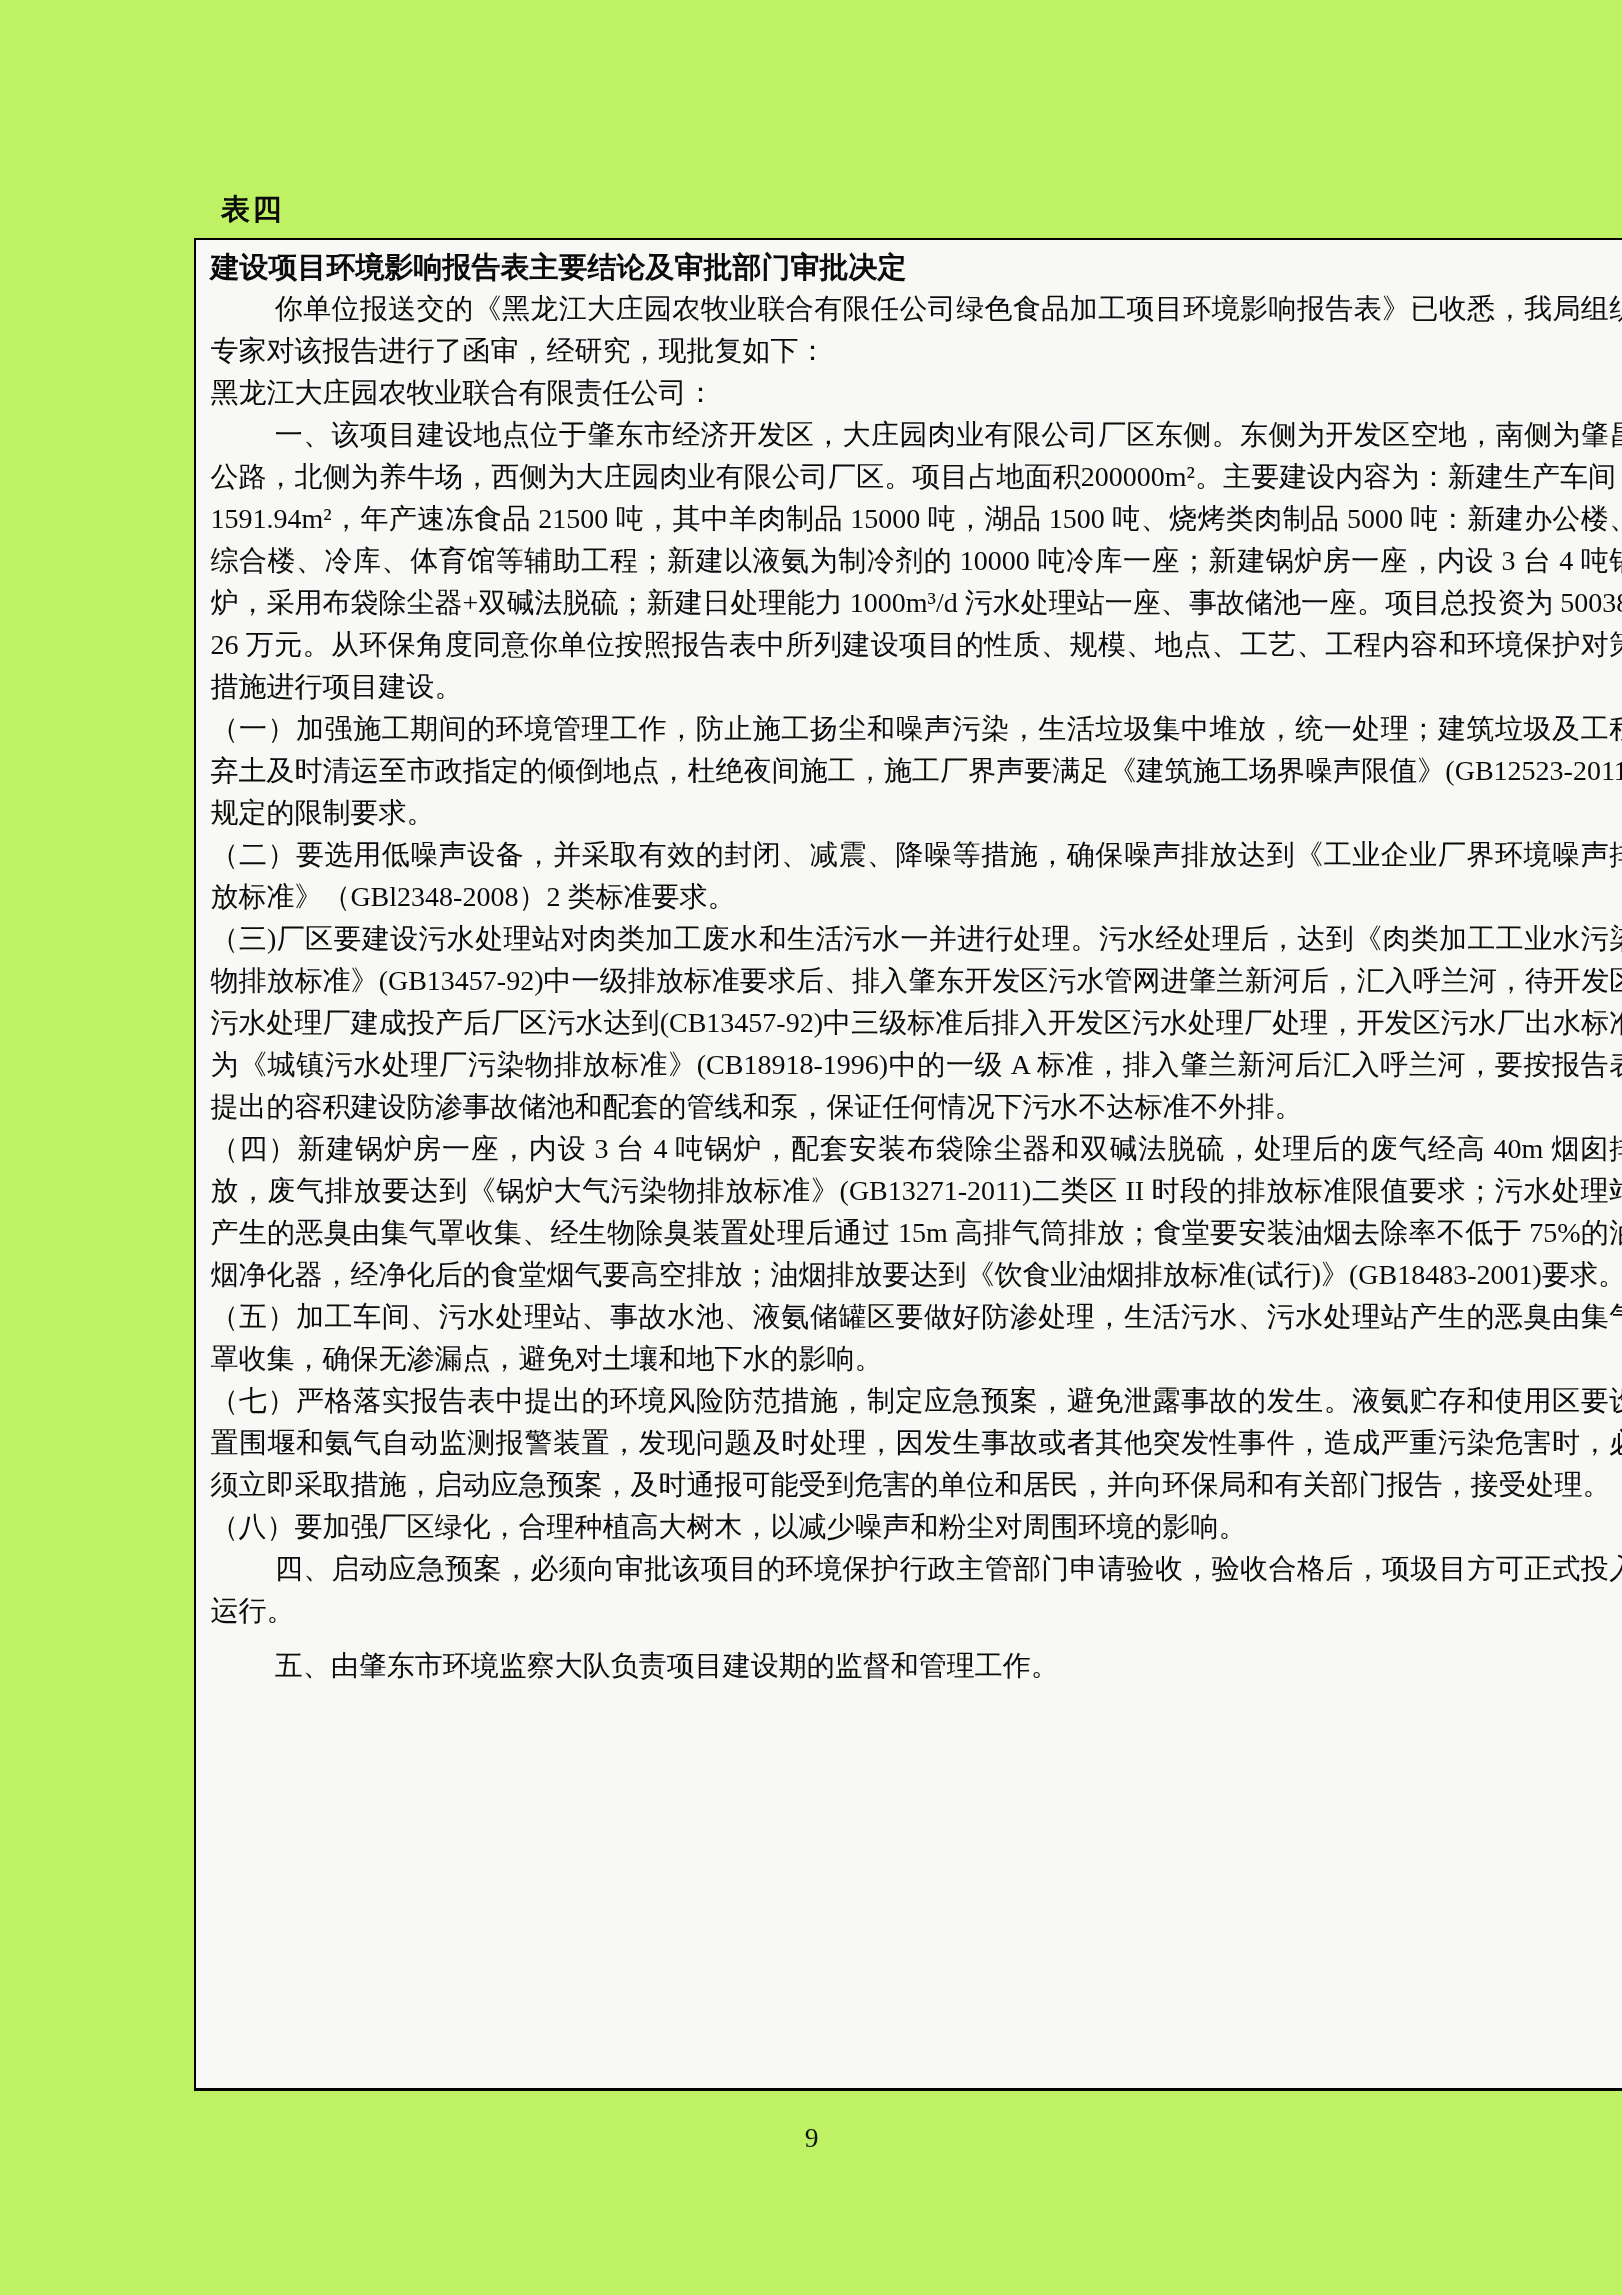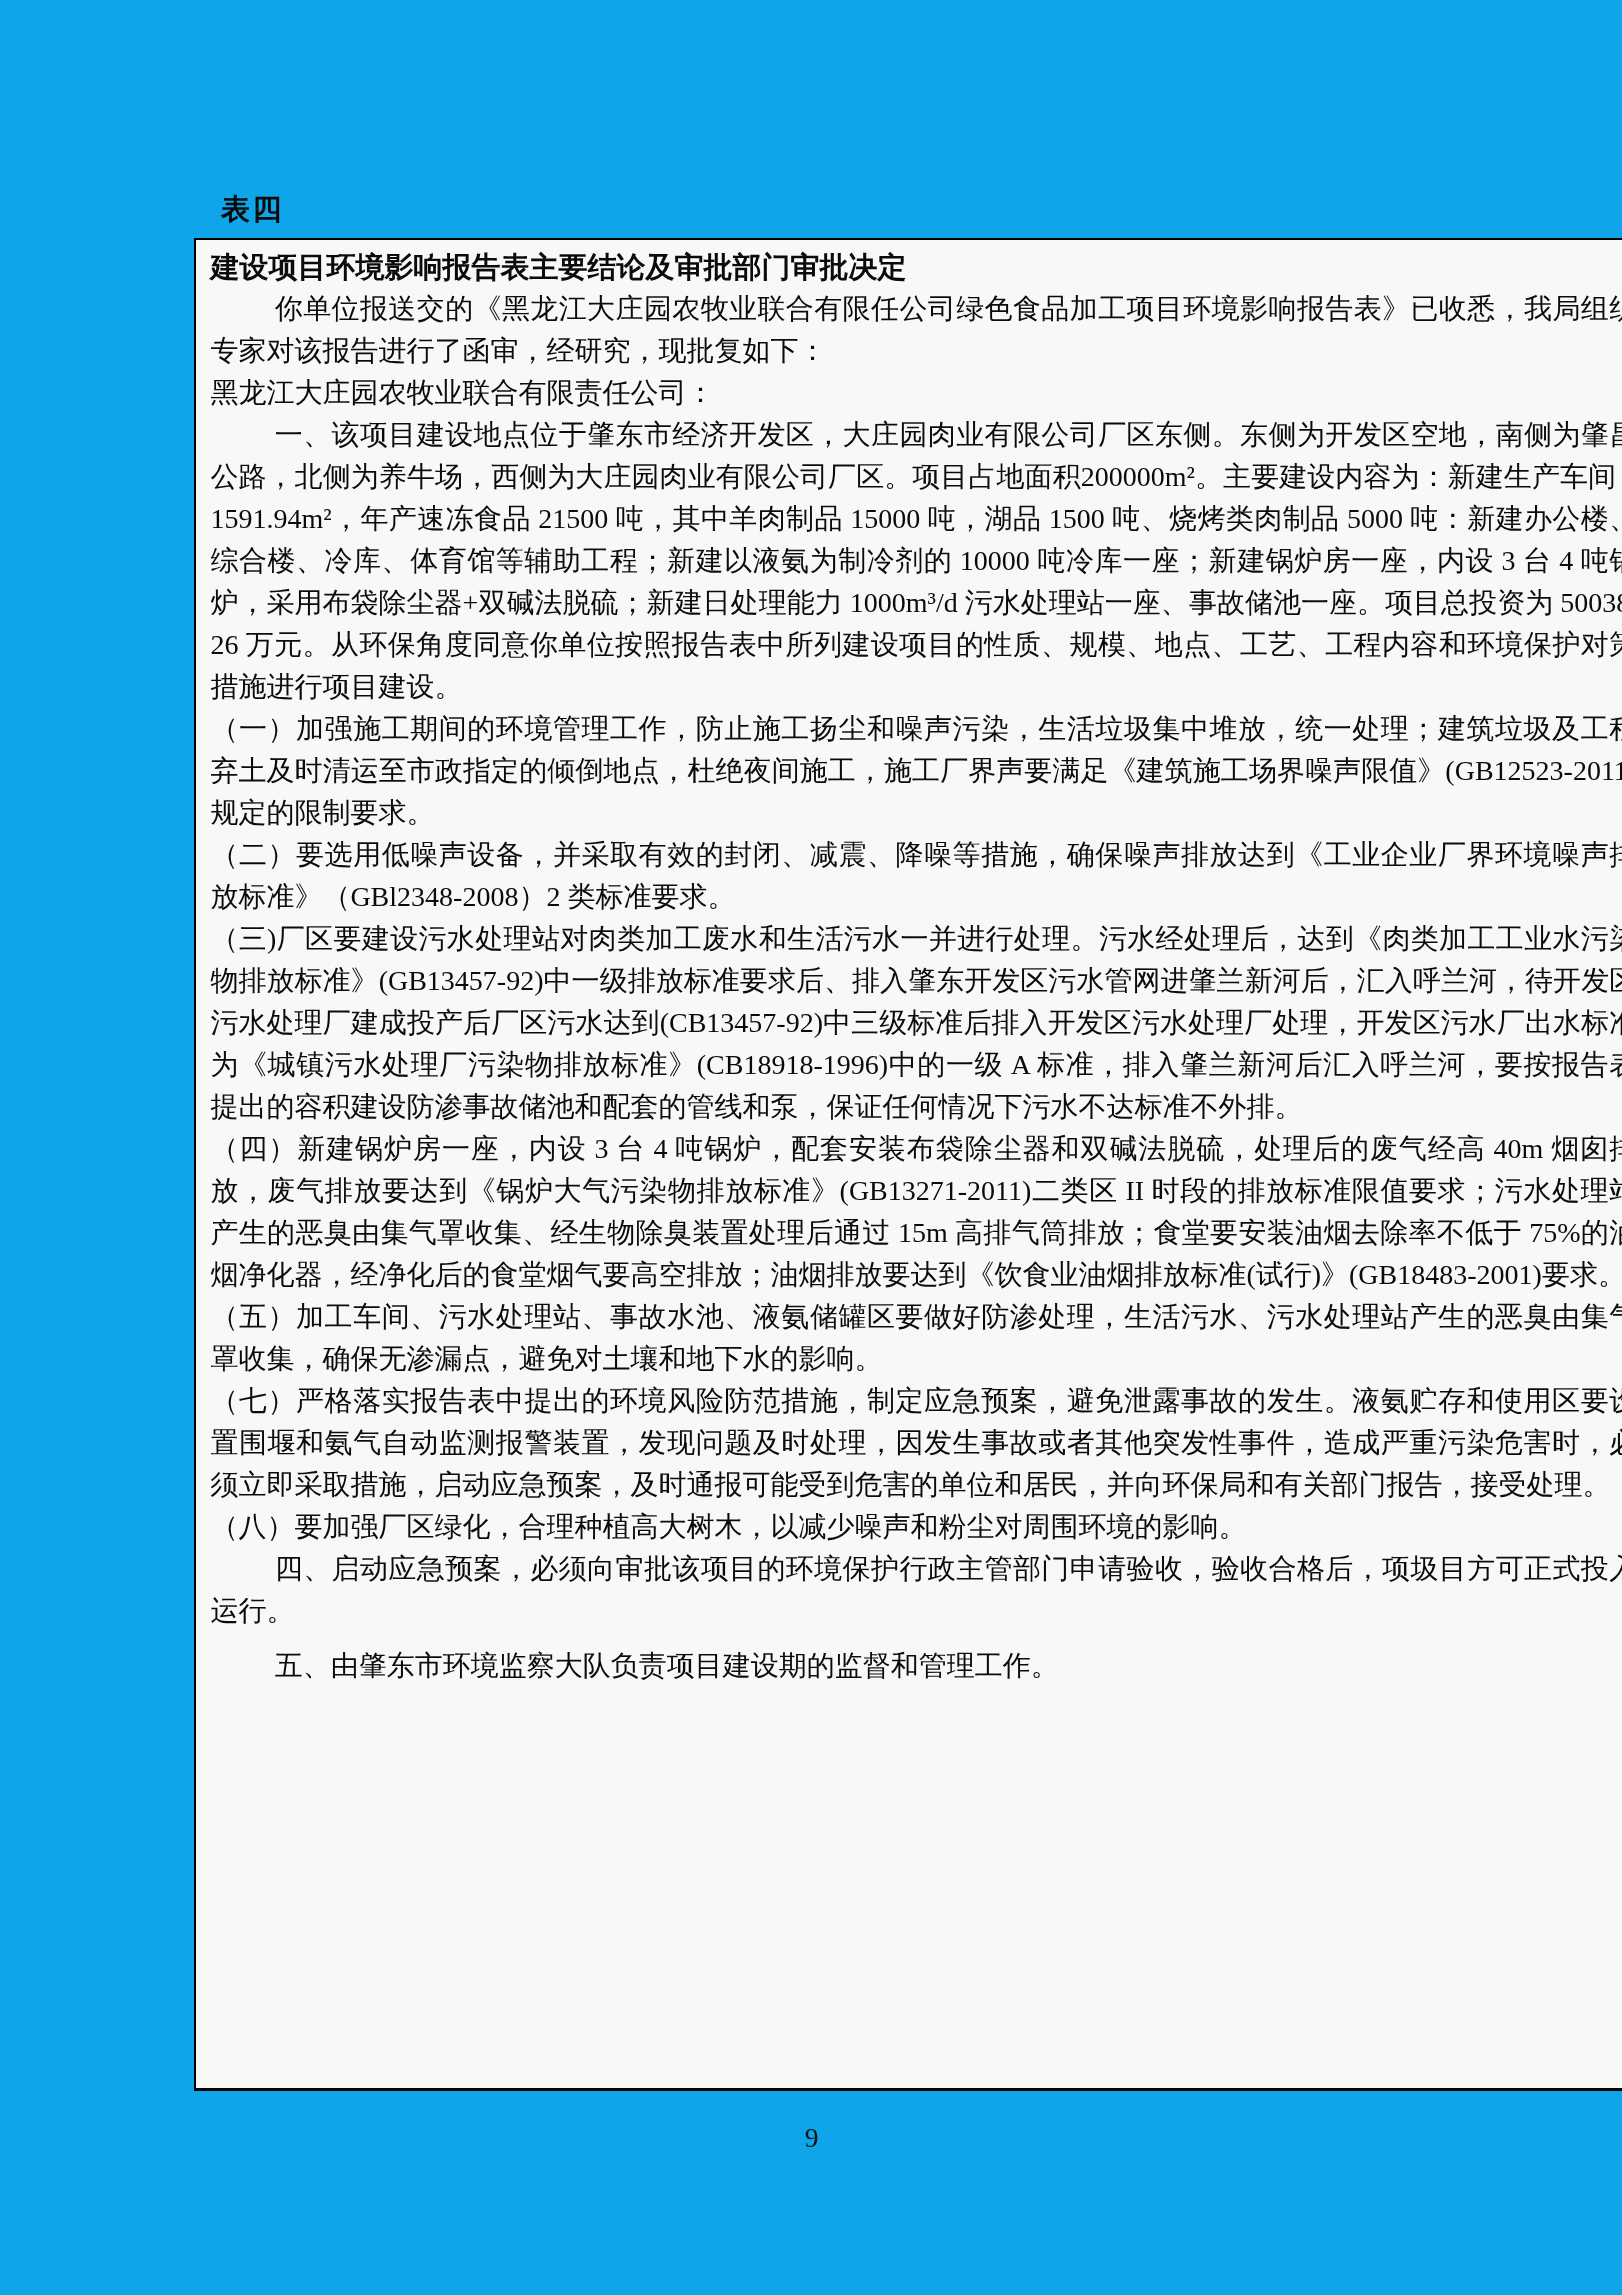--- a/index.html
+++ b/index.html
@@ -4,21 +4,21 @@
 <style>
   html, body {
     margin: 0;
     padding: 0;
     background: #e9e9e7;
   }
   .page {
     position: relative;
     width: 1623px;
     height: 2295px;
-    background: #0ea5e9;
+    background: #bef264;
     font-family: "Liberation Serif", "DejaVu Serif", serif;
     color: #0b0b0b;
     overflow: hidden;
   }
   .table-label {
     position: absolute;
     left: 221px;
     top: 194px;
     font-size: 29px;
     font-weight: 700;

